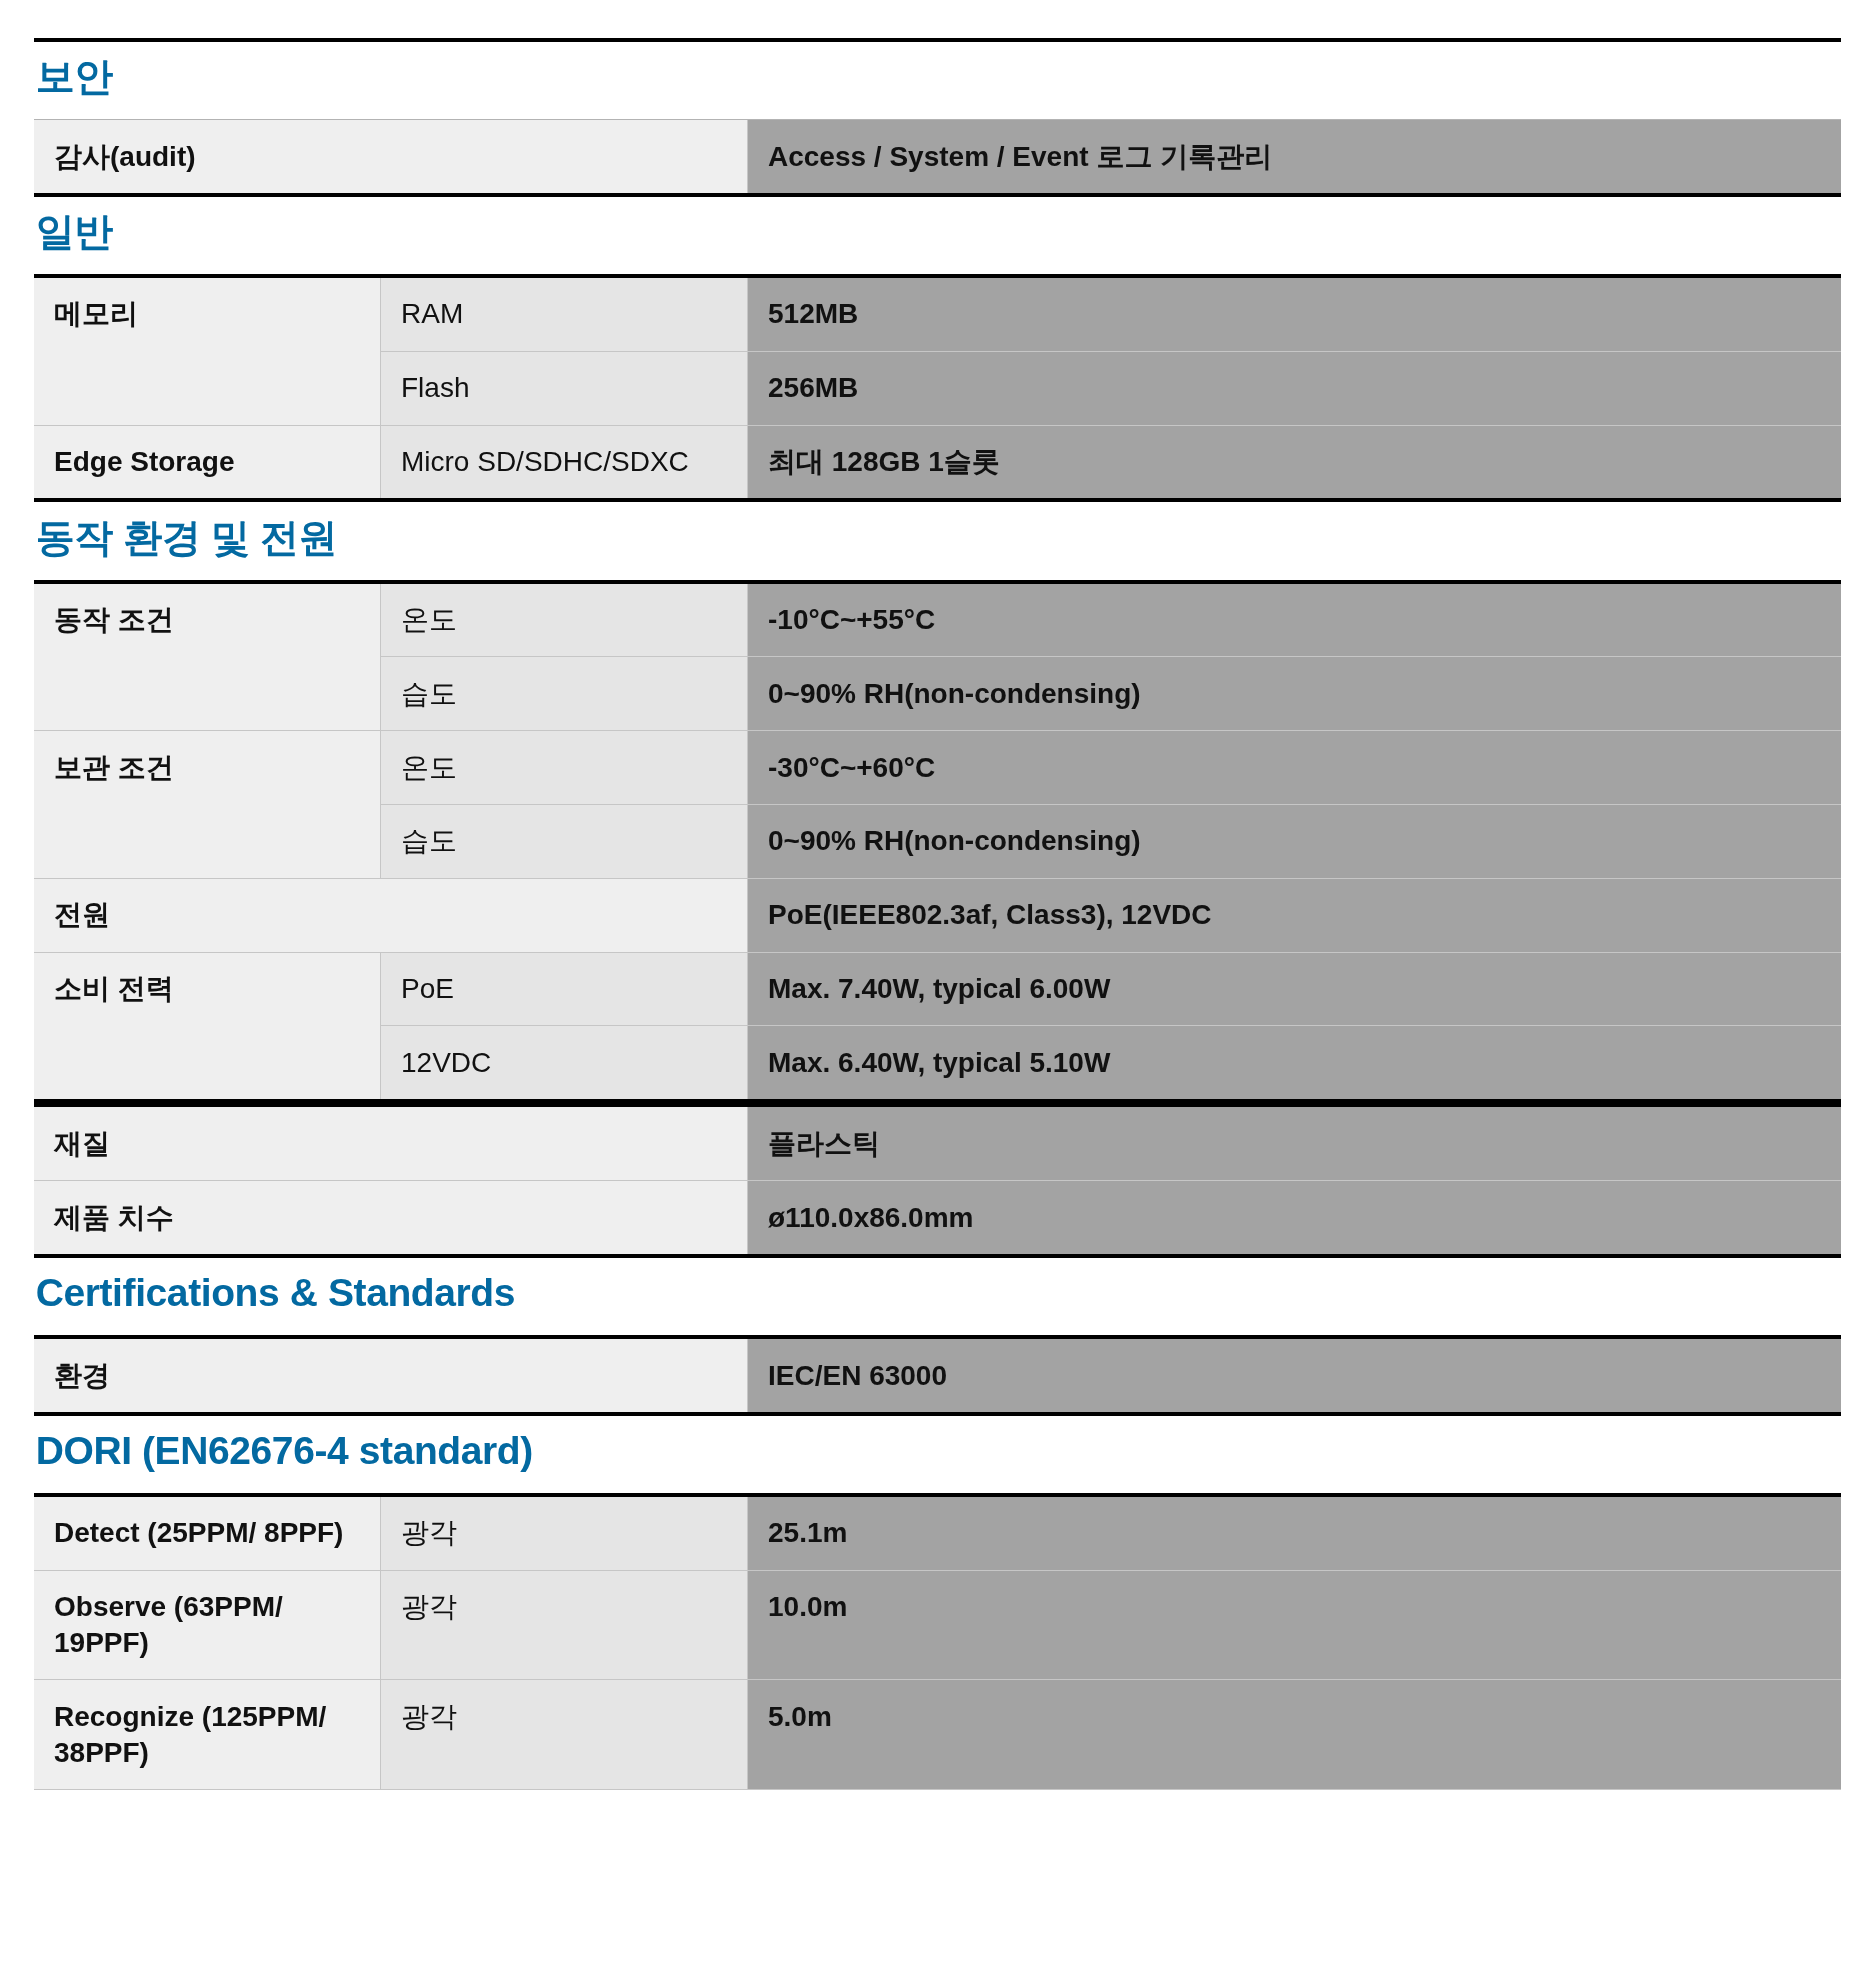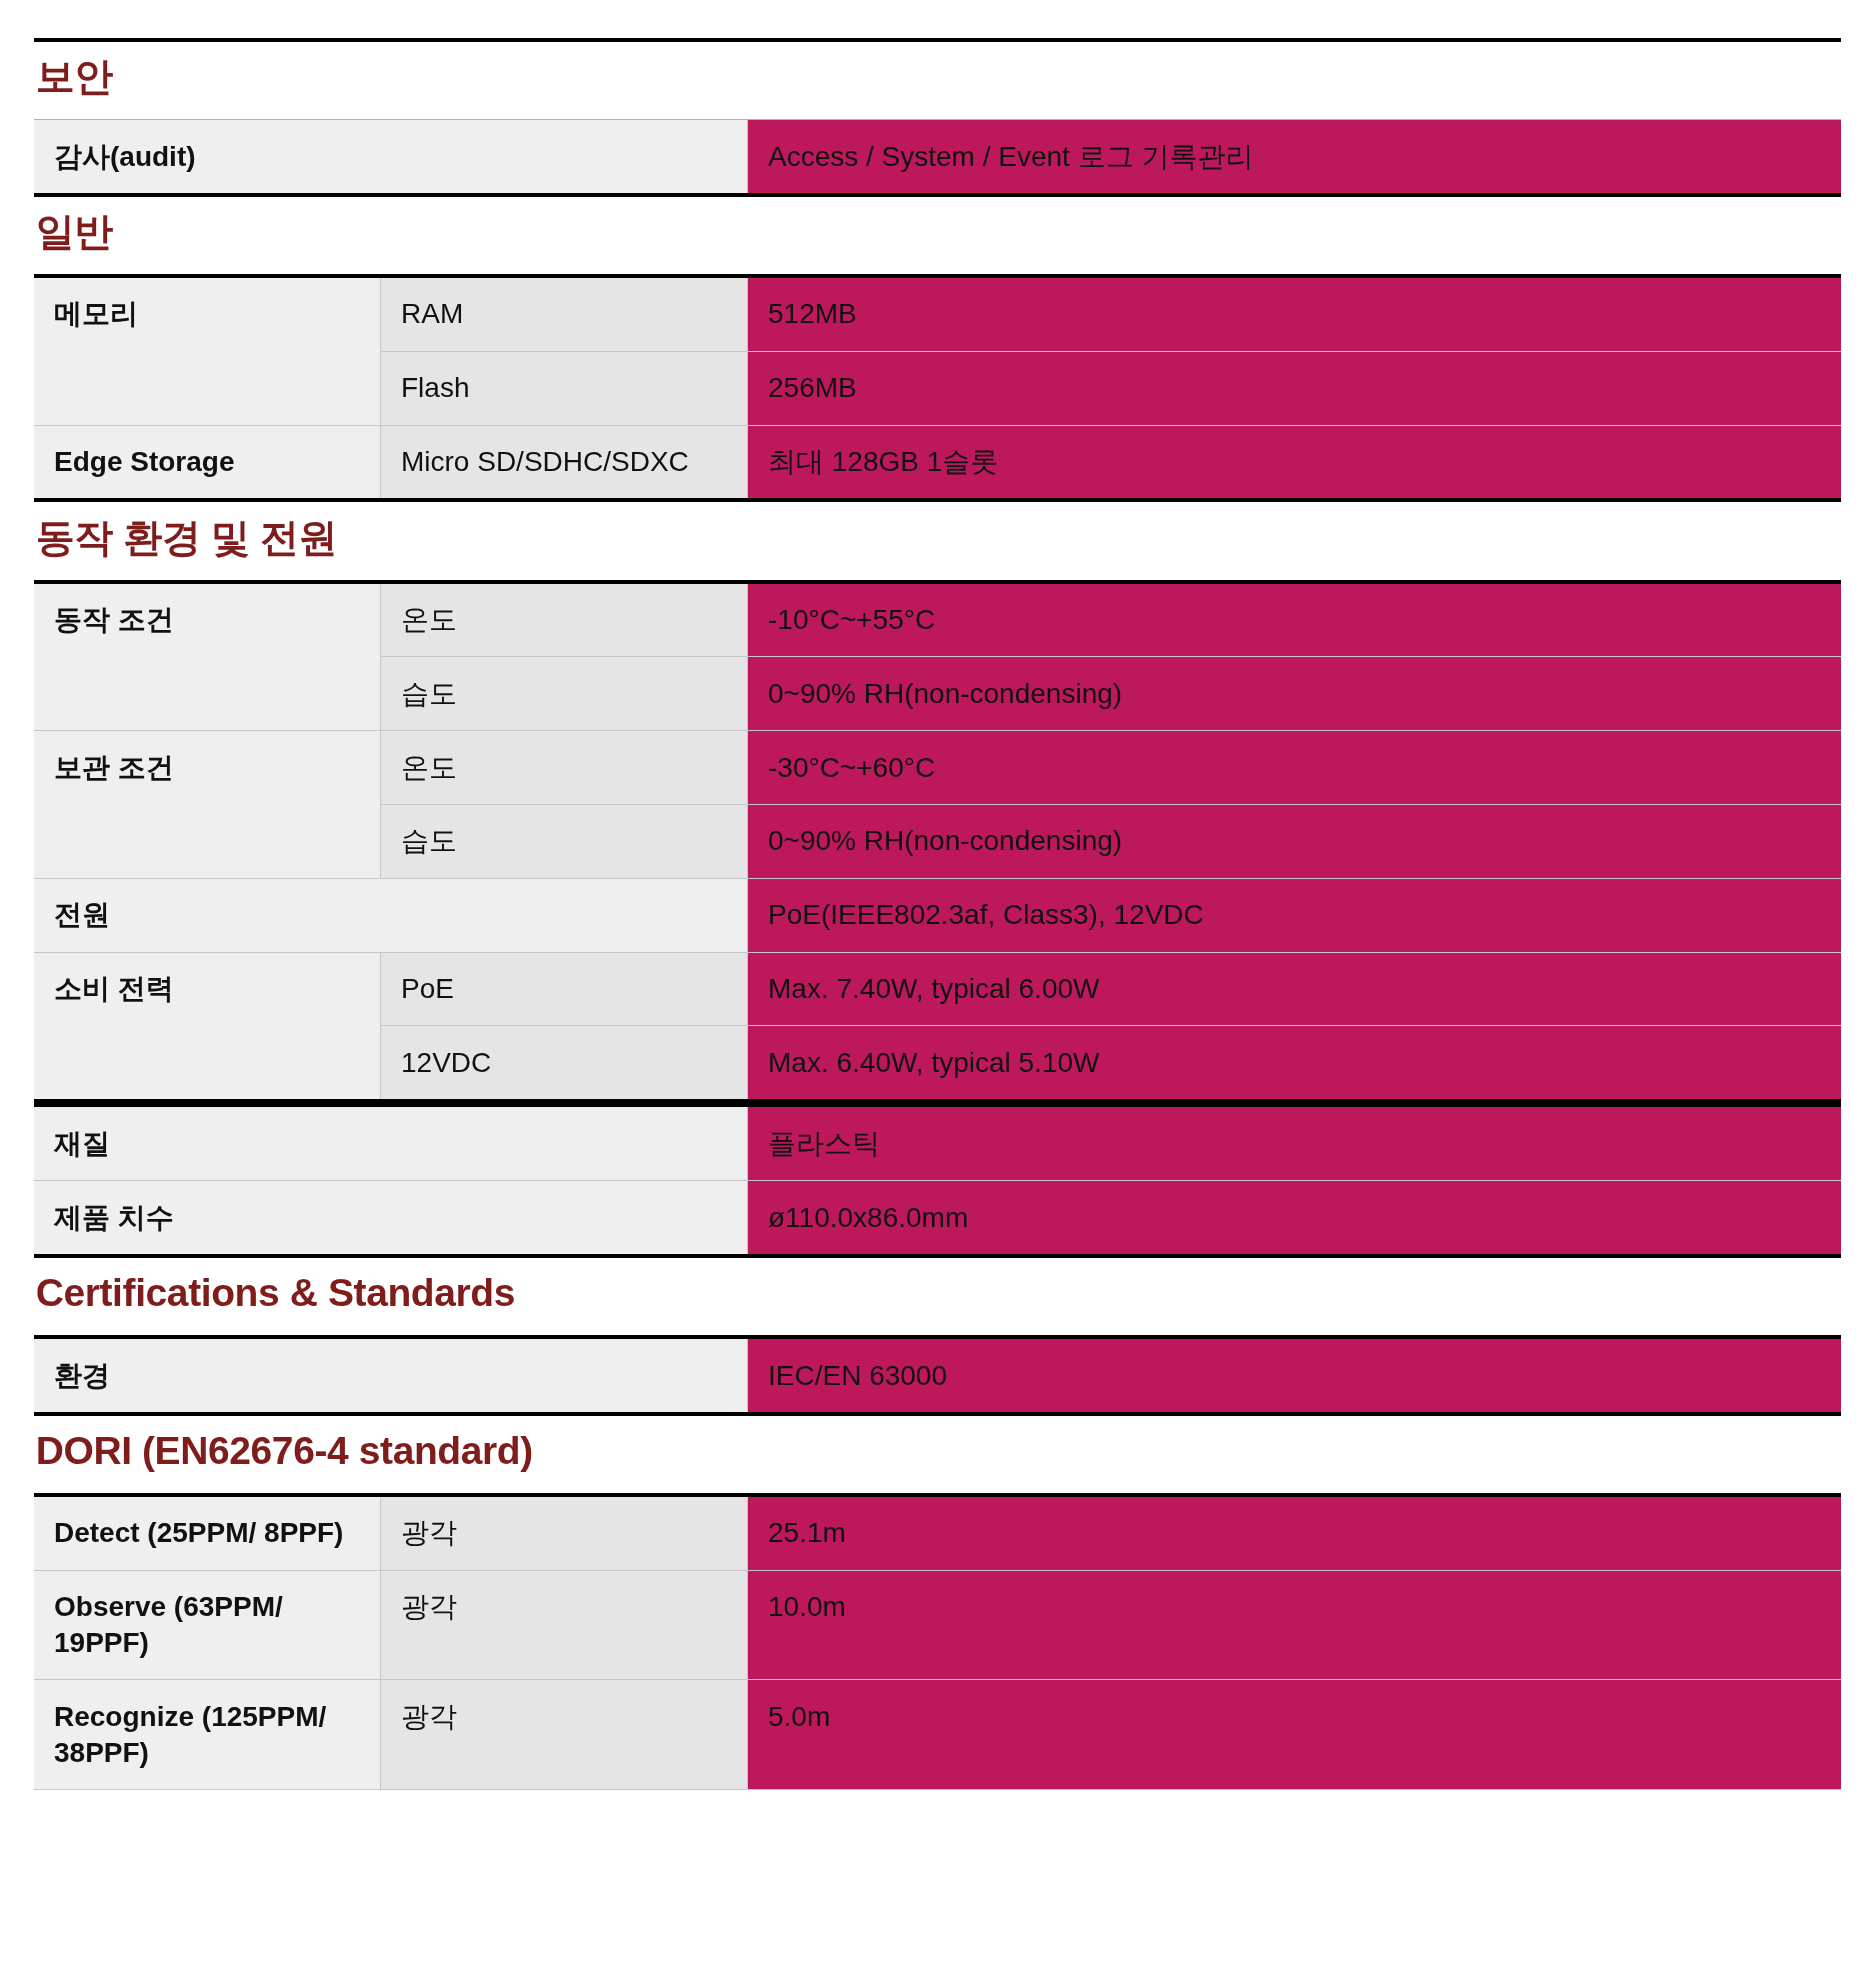--- a/index.html
+++ b/index.html
@@ -20,21 +20,21 @@
   .top-rule {
     border-top: 4.2px solid #000000;
     height: 0;
   }
   h2.section-title {
     font-size: 39px;
     font-weight: bold;
     line-height: 1.12;
     letter-spacing: -0.4px;
     margin: 13.4px 0 20px 1.7px;
-    color: #7f1d1d;
+    color: #0369a1;
   }
   table.spec-table {
     width: 100%;
     table-layout: fixed;
     border-collapse: separate;
     border-spacing: 0;
     border-top: 4.2px solid #000000;
     border-bottom: 4.2px solid #000000;
   }
   table.spec-table.thin-top   { border-top: 1.7px solid #b3b3b3; }
@@ -52,22 +52,22 @@
     background: #efefef;
     font-weight: bold;
     padding-right: 0;
   }
   td.sub {
     background: #e5e5e5;
     font-weight: normal;
     margin-top: 35px;
   }
   td.val {
-    background: #be185d;
-    font-weight: normal;
+    background: #a3a3a3;
+    font-weight: bold;
   }
   
   td.sub, td.val { border-left: 1.7px solid #c6c6c6; }
   td.lbl { border-left: none; }
   
   tr + tr > td { border-top: 1.7px solid #c6c6c6; }
 </style>
 </head>
 <body>
 

